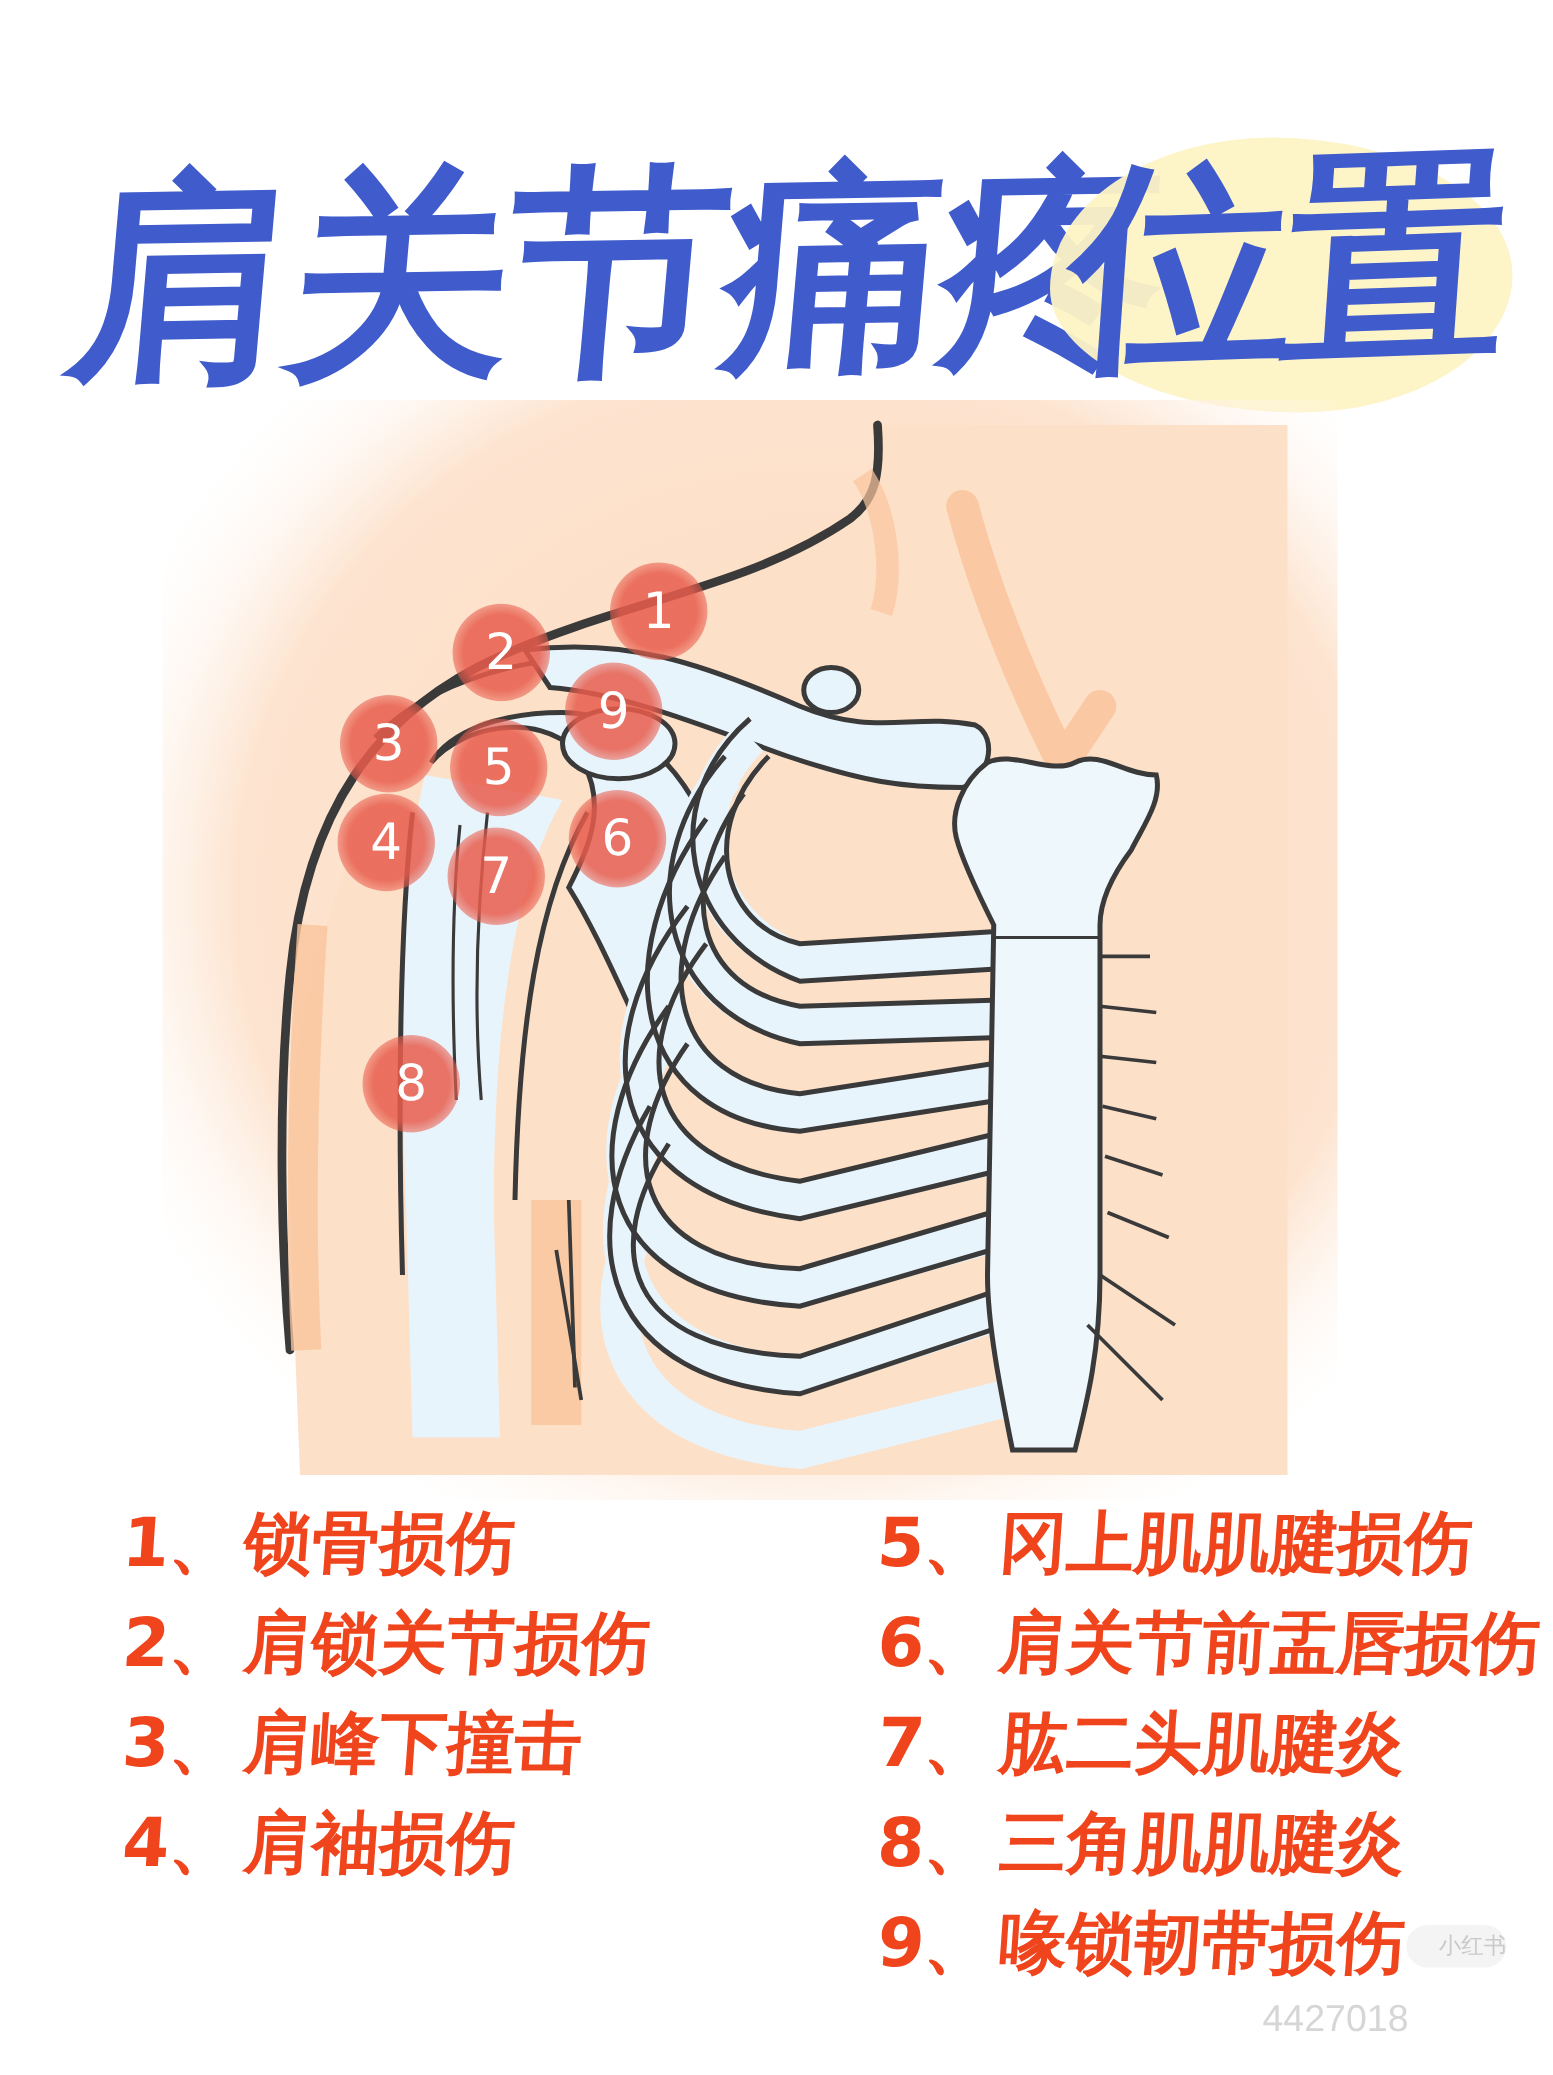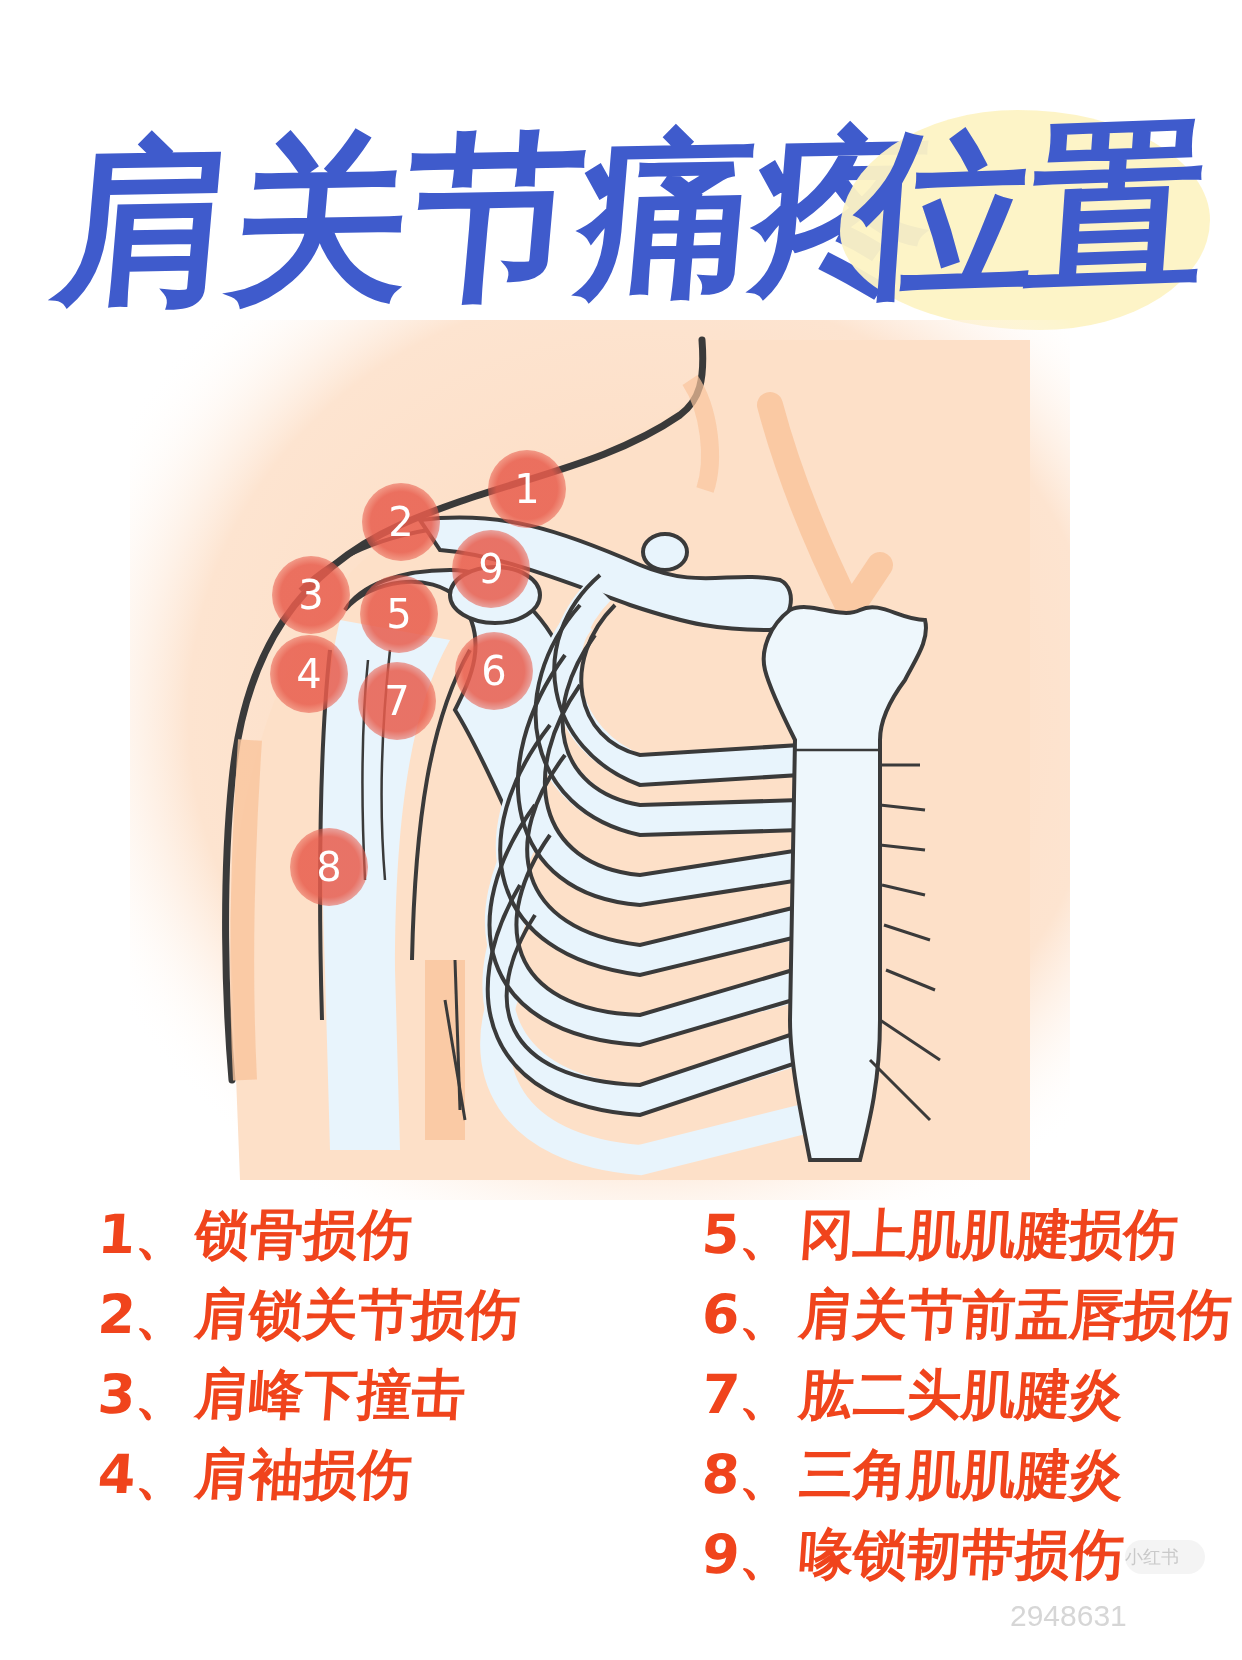--- a/index.html
+++ b/index.html
@@ -49,21 +49,21 @@
     font-size:54px; line-height:80px; height:80px; white-space:nowrap;
     color:#f0441c; font-weight:bold;
     transform:skewX(-4deg);
   }
   .legend-item .num { display:inline-block; margin-right:6px; }
 
   
   .watermark-pill {
     position:absolute; left:1125px; top:1540px; width:80px; height:34px; border-radius:17px;
     background:rgba(235,235,235,0.55); color:rgba(190,190,190,0.8);
-    font-size:18px; line-height:34px; text-align:left;
+    font-size:18px; line-height:34px; text-align:right;
   }
   .watermark-id {
     position:absolute; left:1010px; top:1598px; color:rgba(200,200,200,0.75);
     font-size:30px; line-height:36px; font-family:"Liberation Sans",sans-serif;
   }
 </style>
 </head>
 <body>
 
 <div class="stage">
@@ -168,14 +168,14 @@
 
   <div class="legend legend-right">
     <div class="legend-item"><span class="num">5、</span><span>冈上肌肌腱损伤</span></div>
     <div class="legend-item"><span class="num">6、</span><span>肩关节前盂唇损伤</span></div>
     <div class="legend-item"><span class="num">7、</span><span>肱二头肌腱炎</span></div>
     <div class="legend-item"><span class="num">8、</span><span>三角肌肌腱炎</span></div>
     <div class="legend-item"><span class="num">9、</span><span>喙锁韧带损伤</span></div>
   </div>
 
   <div class="watermark-pill">小红书</div>
-  <div class="watermark-id">2948631</div>
+  <div class="watermark-id">4427018</div>
 </div>
 
 </body></html>

